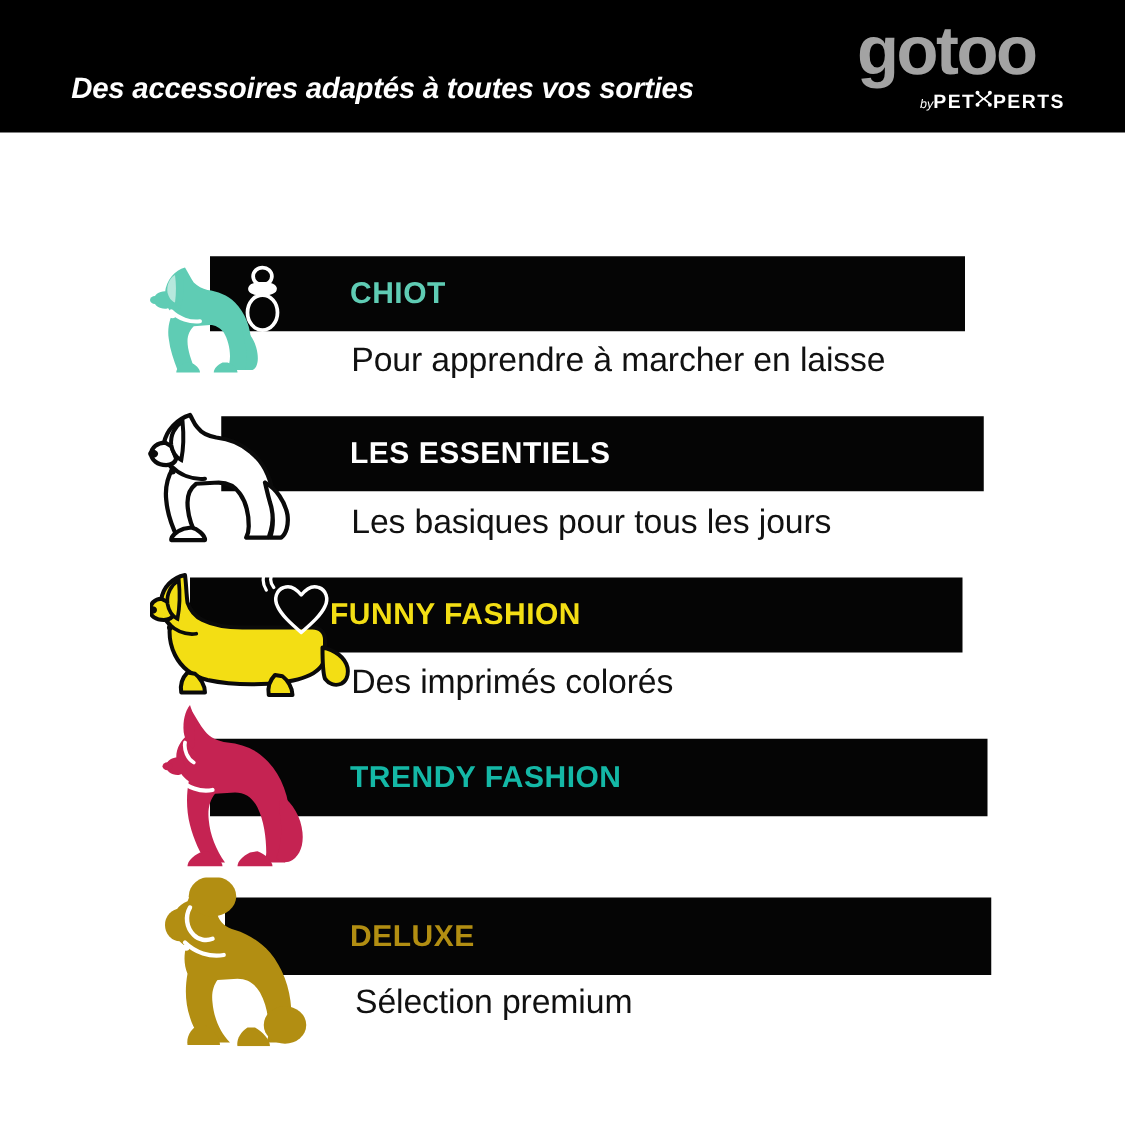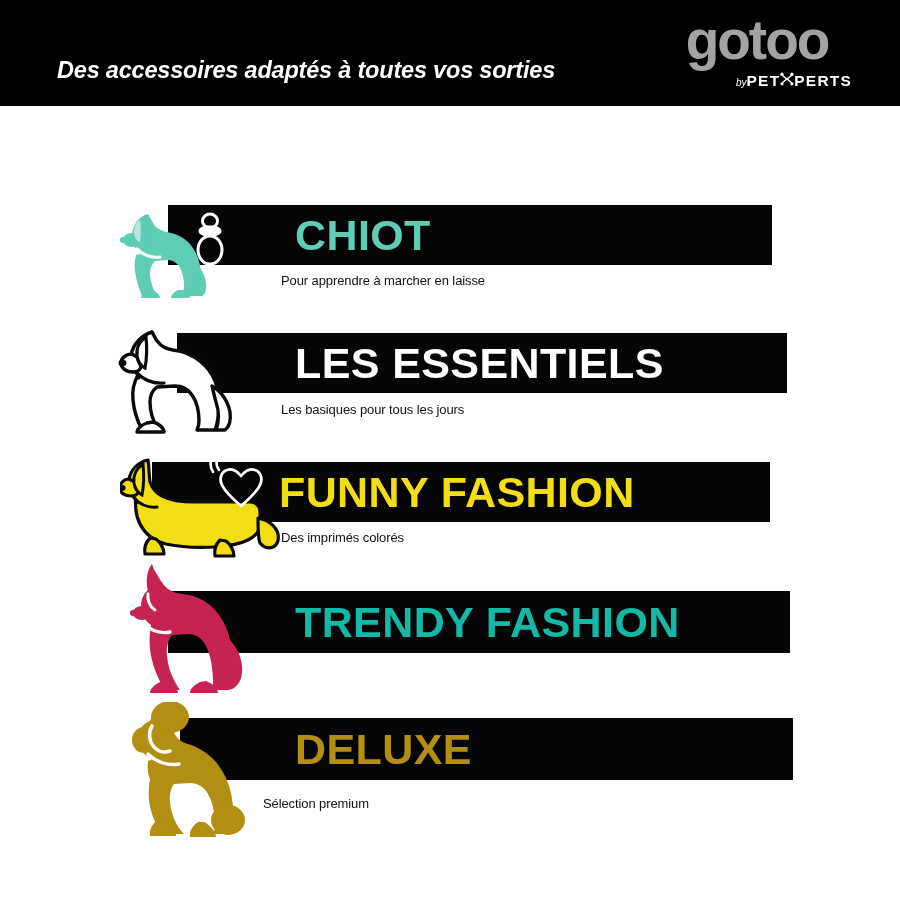--- a/index.html
+++ b/index.html
@@ -98,30 +98,29 @@
   .bar {
     position: absolute;
     background: #050505;
     height: 60px;
   }
   .bar-title {
     position: absolute;
     left: 112px;
     top: 50%;
     transform: translateY(-50%);
-    font-size: 43px;
+    font-size: 24px;
     font-weight: bold;
     letter-spacing: 0.4px;
     white-space: nowrap;
     line-height: 33px;
-    margin-left: 15px;
   }
   .subtitle {
     position: absolute;
-    font-size: 13px;
+    font-size: 27px;
     color: #111111;
     white-space: nowrap;
     letter-spacing: -0.1px;
   }
   .dog {
     position: absolute;
     left: 0;
     top: 0;
   }
   .dog svg { display: block; }
@@ -317,16 +316,16 @@
           <ellipse cx="16" cy="38" rx="12" ry="13"></ellipse>
           <ellipse cx="100" cy="118" rx="17" ry="15"></ellipse>
           <path d="M30 118 C24 122 21 128 22 134 L48 134 C48 128 42 121 36 118 Z"></path>
           <path d="M70 120 C64 124 61 130 62 135 L88 135 C88 130 82 123 76 120 Z"></path>
         </g>
         <path d="M24 24 C20 31 21 40 27 46 C31 50 37 51 42 49" fill="none" stroke="#ffffff" stroke-width="3.6" stroke-linecap="round"></path>
         <path d="M20 52 C28 60 40 64 51 62" fill="none" stroke="#ffffff" stroke-width="3.4" stroke-linecap="round"></path>
         <circle cx="21" cy="56" r="2.6" fill="#ffffff"></circle>
       </svg>
     </div>
-    <div class="subtitle" style="left:263px;top:680px;margin-top:10px;">Sélection premium</div>
+    <div class="subtitle" style="left:284px;top:680px;">Sélection premium</div>
   </div>
 
 </div>
 
 </body></html>

